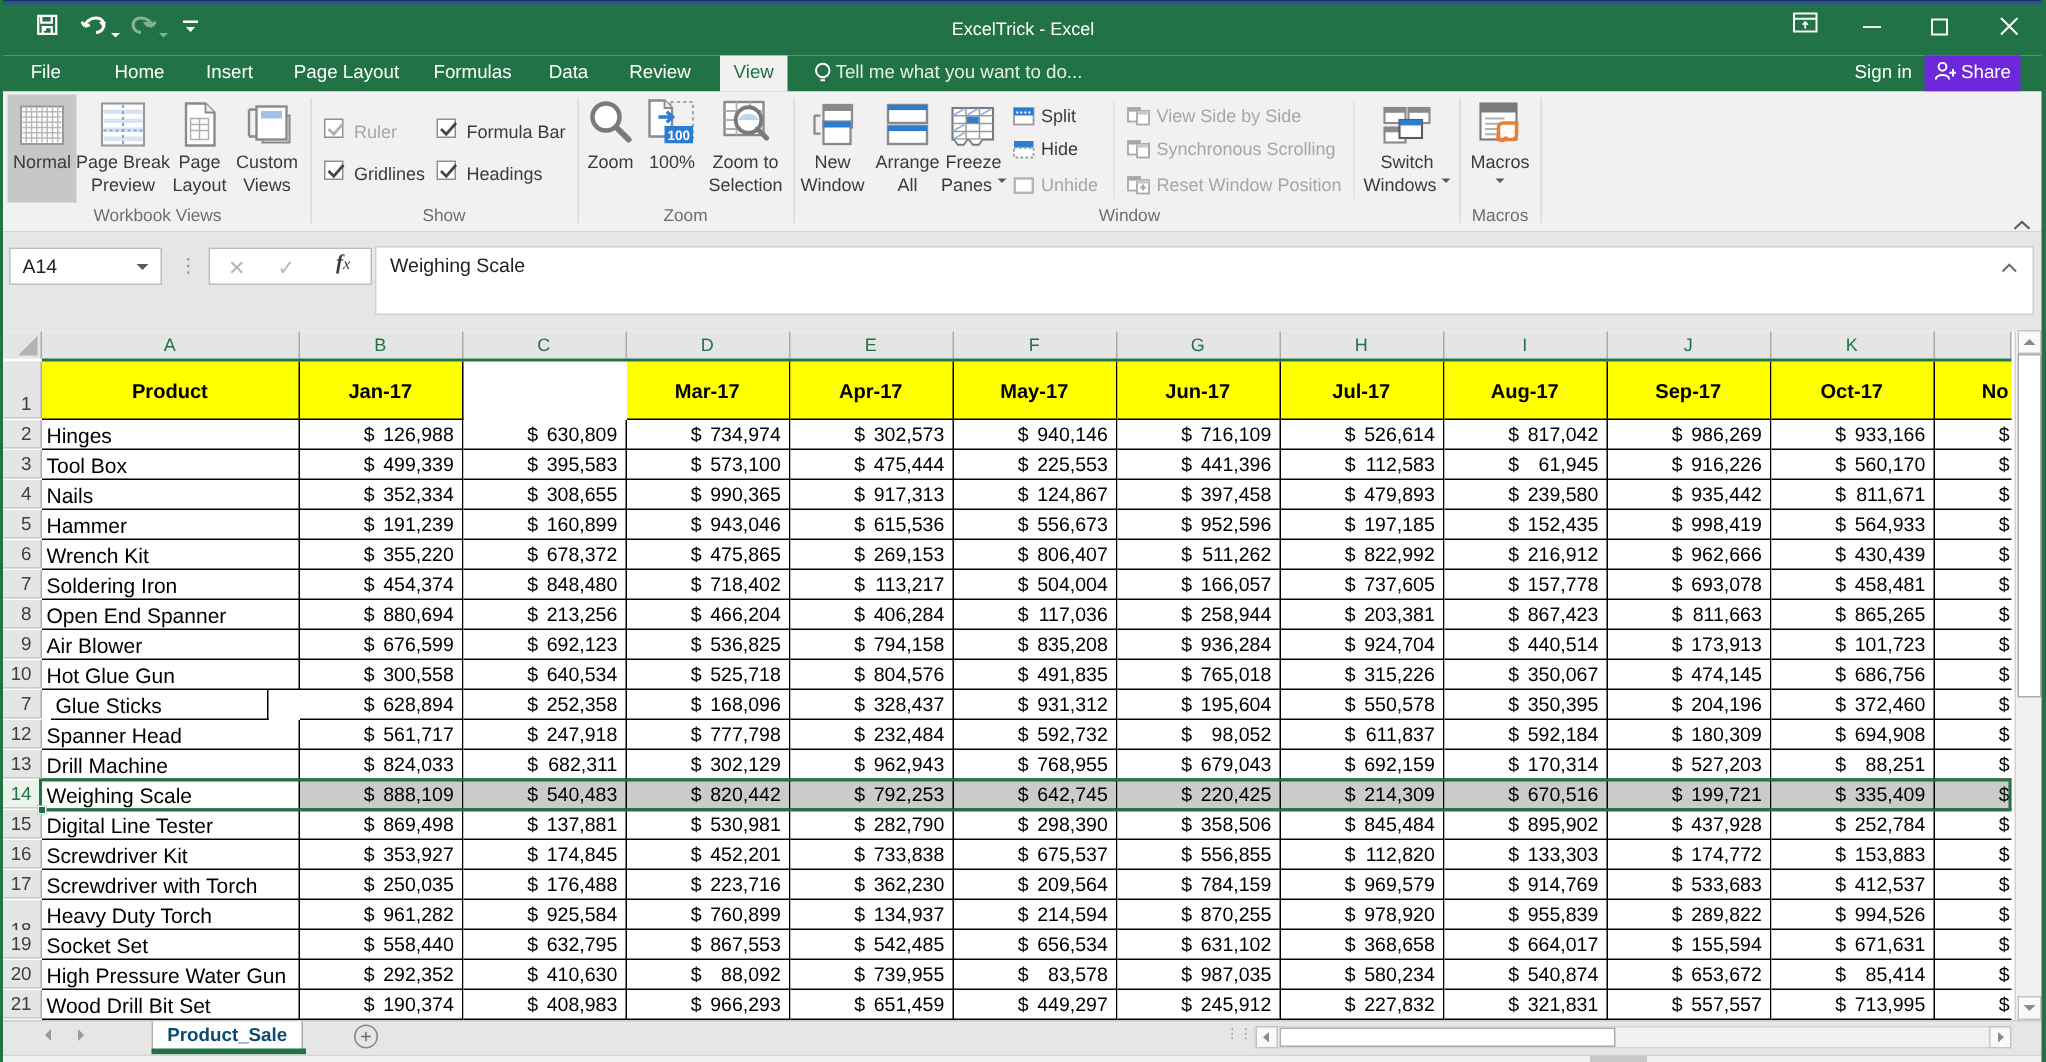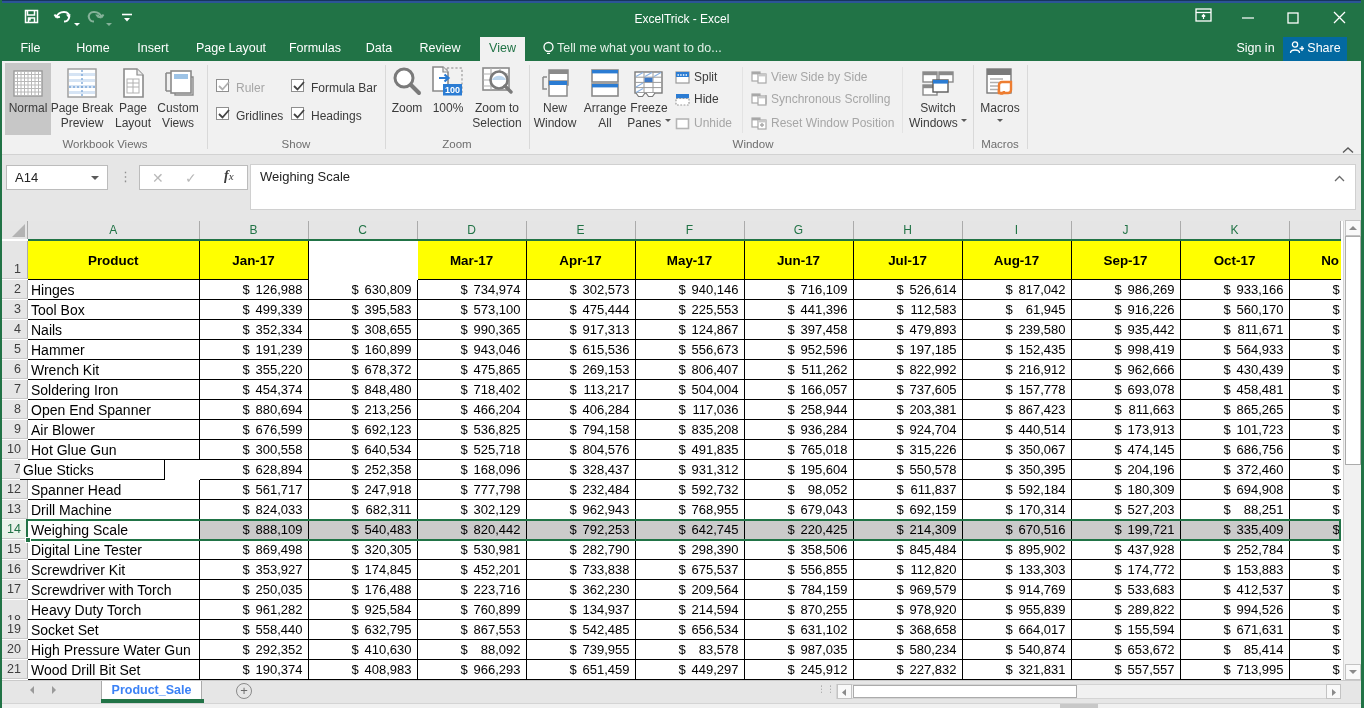--- a/index.html
+++ b/index.html
@@ -76,21 +76,21 @@
   border-left:1px solid #d4d4d4; }
 .sbbtn { position:absolute; left:1345px; width:16px; height:16px; background:#f9f9f9;
   border:1px solid #c3c3c3; }
 #vthumb { position:absolute; left:1345px; top:236px; width:16px; height:229px; background:#fff;
   border:1px solid #ababab; }
 
 
 #tabbar { position:absolute; left:0; top:680px; width:1364px; height:23px; background:#e6e6e6;
   border-top:1px solid #cacaca; }
 #sheettab { position:absolute; left:101px; top:0; width:101px; height:19px; background:#fff;
-  border-left:1px solid #ababab; border-right:1px solid #ababab; color:#3b82f6; font-weight:bold;
+  border-left:1px solid #ababab; border-right:1px solid #ababab; color:#0c4a6e; font-weight:bold;
   font-size:12.5px; text-align:center; line-height:19px; }
 #tabuline { position:absolute; left:101px; top:699px; width:103px; height:4px; background:#217346; }
 .navarr { position:absolute; top:5px; width:0; height:0; border:4.5px solid transparent; }
 #plusbtn { position:absolute; left:236px; top:2px; width:16px; height:16px; border:1px solid #8a8a8a;
   border-radius:50%; color:#6a6a6a; text-align:center; line-height:14px; font-size:13px; }
 
 #hsb { position:absolute; left:836px; top:684px; width:505px; height:15px; background:#f1f1f1;
   border:1px solid #d4d4d4; }
 #hthumb { position:absolute; left:853px; top:685px; width:224px; height:13px; background:#fff;
   border:1px solid #ababab; }
@@ -148,21 +148,21 @@
   <div class="rtab" style="left:284px;width:62px">Formulas</div>
   <div class="rtab" style="left:355px;width:48px">Data</div>
   <div class="rtab" style="left:411px;width:58px">Review</div>
   <div class="rtab" id="viewtab" style="left:480px;width:45px">View</div>
   <div id="tellme" style="left:542px;top:3px"><svg width="13" height="18" viewBox="0 0 13 18">
         <circle cx="6.5" cy="7" r="4.5" fill="none" stroke="#fff" stroke-width="1.3"></circle>
         <path d="M5 11.5 h3 M5 13.5 h3" stroke="#fff" stroke-width="1.2"></path>
       </svg></div>
   <div id="tellme" style="left:557px">Tell me what you want to do...</div>
   <div class="rtab" style="left:1228px;width:55px">Sign in</div>
-  <div class="rtab" style="left:1283px;width:64px;background:#0369a1">
+  <div class="rtab" style="left:1283px;width:64px;background:#6d28d9">
     <span style="position:relative;top:2px;margin-right:3px"><svg width="15" height="14" viewBox="0 0 15 14">
           <circle cx="6" cy="4.5" r="2.6" fill="none" stroke="#fff" stroke-width="1.3"></circle>
           <path d="M1.5 13 c0 -4 9 -4 9 0" fill="none" stroke="#fff" stroke-width="1.3"></path>
           <path d="M10.5 8.5 h5 M13 6 v5" stroke="#fff" stroke-width="1.3"></path>
         </svg></span>Share</div>
 </div>
 
 <div id="ribbon">
   <div class="bigbtn" style="left:5px;width:46px;background:#c7c7c7">
       <div class="ic">
@@ -858,21 +858,21 @@
       <span>474,145</span>
     </div>
 <div class="cell num" style="left:1180.5px;top:219px;width:109.0px;height:20px">
       <span>$</span>
       <span>686,756</span>
     </div>
 <div class="cell num" style="left:1289.5px;top:219px;width:51.5px;height:20px;border-right:none">
       <span>$</span>
       <span></span>
     </div>
-<div class="cell name" style="left:20px;top:239px;width:145px;height:20px">Glue Sticks</div>
+<div class="cell name" style="left:34px;top:239px;width:145px;height:20px">Glue Sticks</div>
 <div class="cell num" style="left:199.5px;top:239px;width:109.0px;height:20px">
       <span>$</span>
       <span>628,894</span>
     </div>
 <div class="cell num" style="left:308.5px;top:239px;width:109.0px;height:20px">
       <span>$</span>
       <span>252,358</span>
     </div>
 <div class="cell num" style="left:417.5px;top:239px;width:109.0px;height:20px">
       <span>$</span>
@@ -1045,21 +1045,21 @@
       <span>$</span>
       <span></span>
     </div>
 <div class="cell name" style="left:28px;top:319px;width:171.5px;height:20px">Digital Line Tester</div>
 <div class="cell num" style="left:199.5px;top:319px;width:109.0px;height:20px">
       <span>$</span>
       <span>869,498</span>
     </div>
 <div class="cell num" style="left:308.5px;top:319px;width:109.0px;height:20px">
       <span>$</span>
-      <span>320,305</span>
+      <span>137,881</span>
     </div>
 <div class="cell num" style="left:417.5px;top:319px;width:109.0px;height:20px">
       <span>$</span>
       <span>530,981</span>
     </div>
 <div class="cell num" style="left:526.5px;top:319px;width:109.0px;height:20px">
       <span>$</span>
       <span>282,790</span>
     </div>
 <div class="cell num" style="left:635.5px;top:319px;width:109.0px;height:20px">

